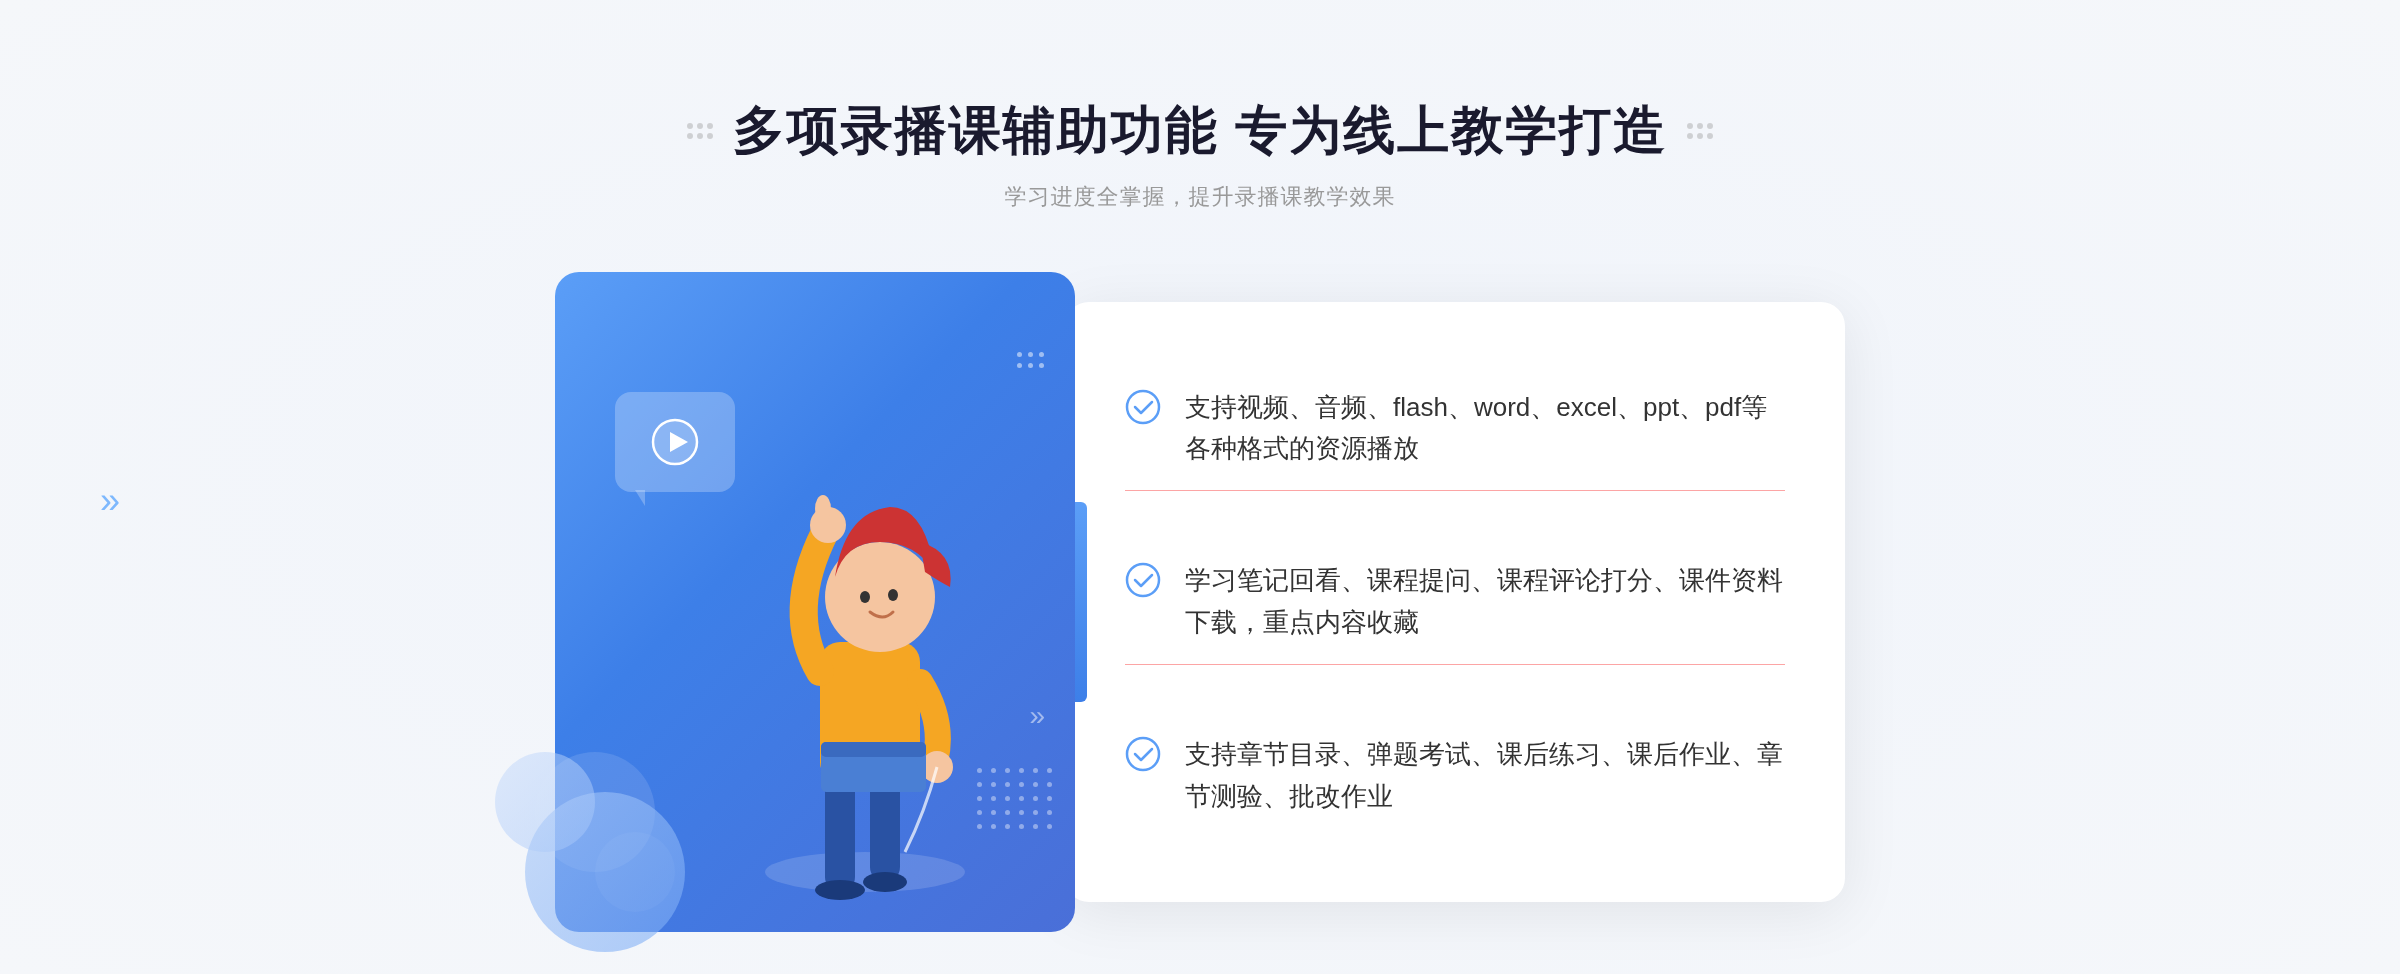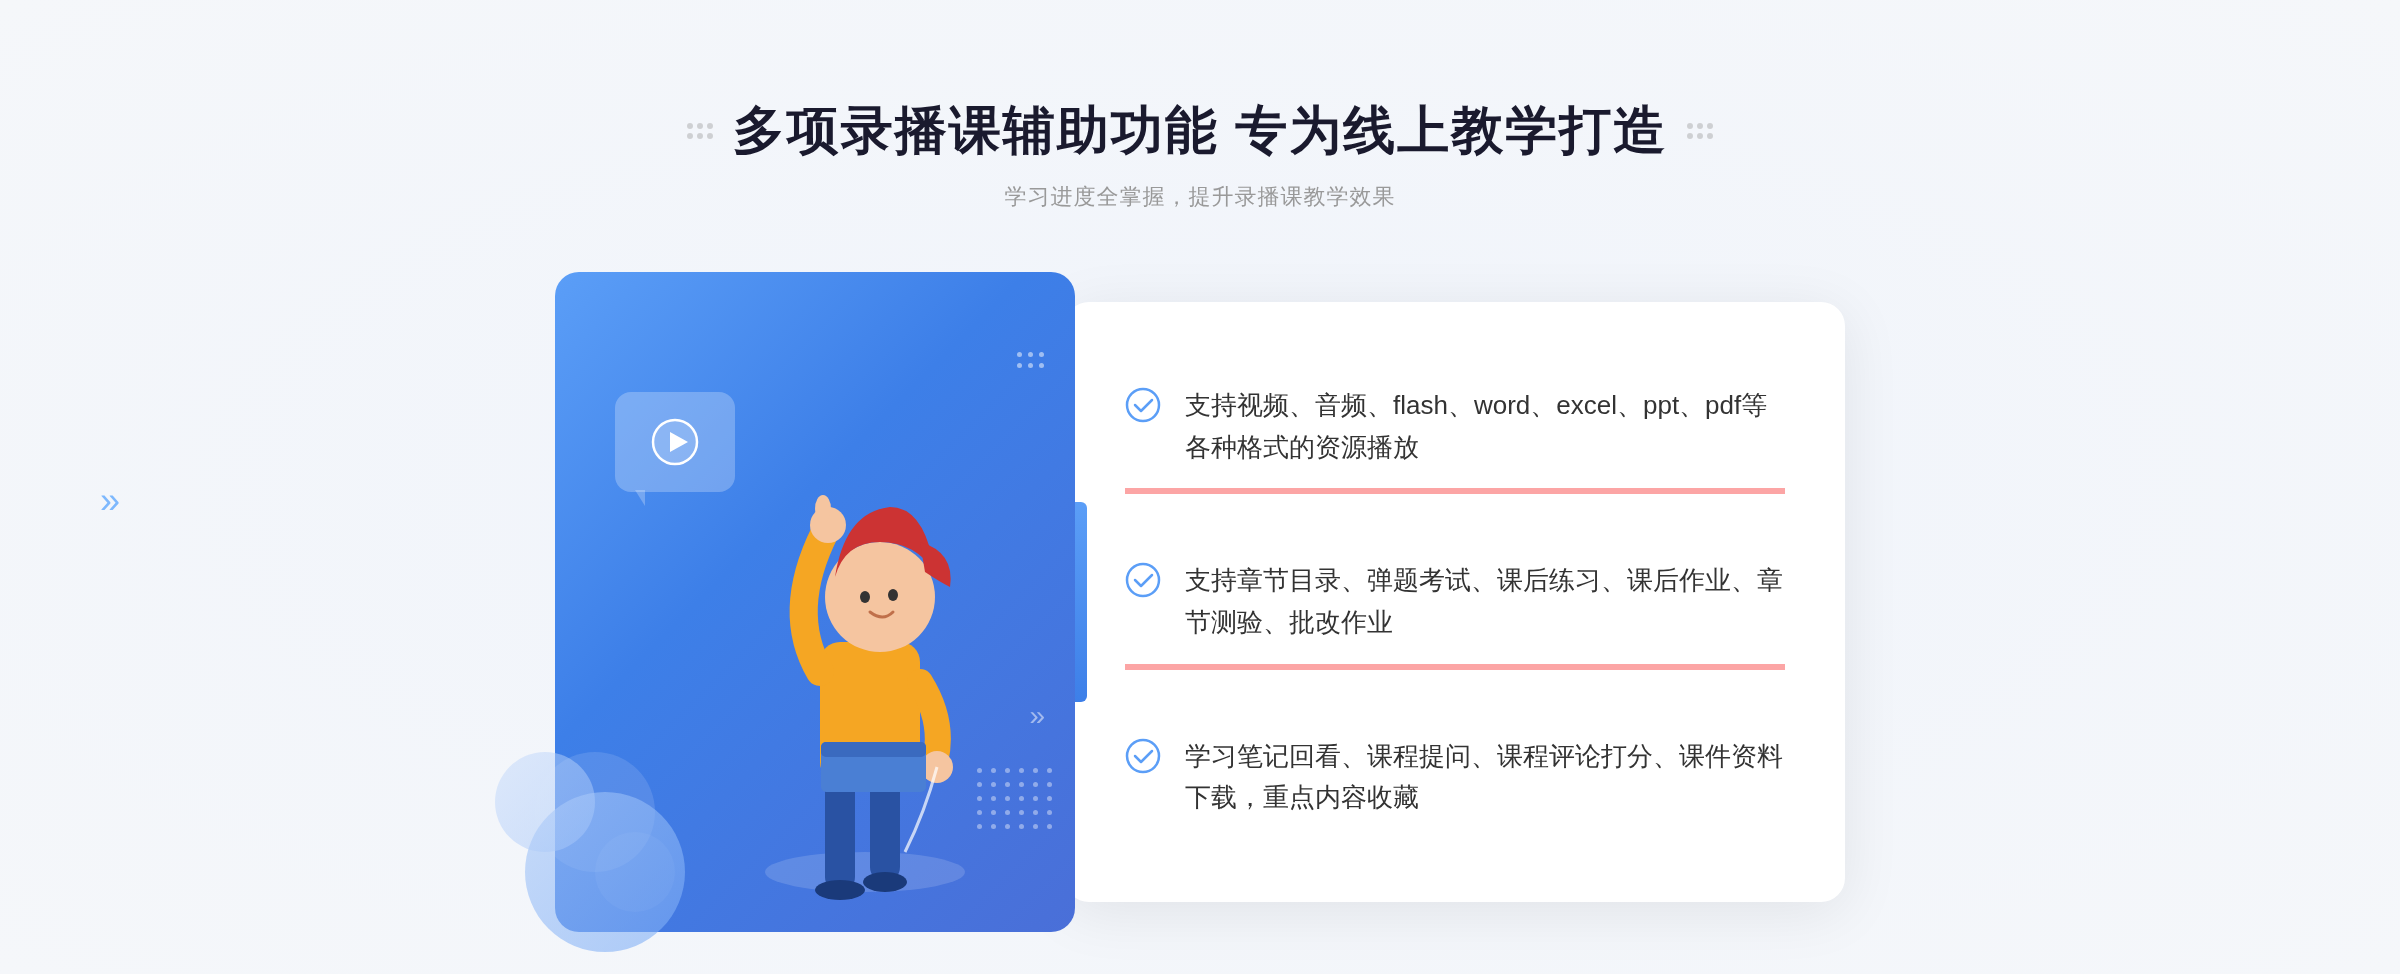--- a/index.html
+++ b/index.html
@@ -226,21 +226,21 @@
     }
 
     .feature-item {
       display: flex;
       align-items: flex-start;
       gap: 24px;
       padding: 20px 0;
     }
 
     .feature-item:not(:last-child) {
-      border-bottom: 6px solid #fca5a5;
+      border-bottom: 1px solid #fca5a5;
     }
 
     .check-icon {
       width: 36px;
       height: 36px;
       flex-shrink: 0;
       margin-top: 2px;
     }
 
     .feature-text {
@@ -441,29 +441,29 @@
             <path d="M 10 18 L 16 24 L 27 13" stroke="#5b9ef7" stroke-width="2.5" stroke-linecap="round" stroke-linejoin="round"></path>
           </svg>
           <span class="feature-text">支持视频、音频、flash、word、excel、ppt、pdf等各种格式的资源播放</span>
         </div>
 
         <div class="feature-item">
           <svg class="check-icon" viewBox="0 0 36 36" fill="none">
             <circle cx="18" cy="18" r="16" stroke="#5b9ef7" stroke-width="2.5"></circle>
             <path d="M 10 18 L 16 24 L 27 13" stroke="#5b9ef7" stroke-width="2.5" stroke-linecap="round" stroke-linejoin="round"></path>
           </svg>
-          <span class="feature-text">支持章节目录、弹题考试、课后练习、课后作业、章节测验、批改作业</span>
+          <span class="feature-text">学习笔记回看、课程提问、课程评论打分、课件资料下载，重点内容收藏</span>
         </div>
 
         <div class="feature-item">
           <svg class="check-icon" viewBox="0 0 36 36" fill="none">
             <circle cx="18" cy="18" r="16" stroke="#5b9ef7" stroke-width="2.5"></circle>
             <path d="M 10 18 L 16 24 L 27 13" stroke="#5b9ef7" stroke-width="2.5" stroke-linecap="round" stroke-linejoin="round"></path>
           </svg>
-          <span class="feature-text">学习笔记回看、课程提问、课程评论打分、课件资料下载，重点内容收藏</span>
+          <span class="feature-text">支持章节目录、弹题考试、课后练习、课后作业、章节测验、批改作业</span>
         </div>
 
 
       </div>
     </div>
 
   </div>
 
   <div class="arrow-left">»</div>
 

